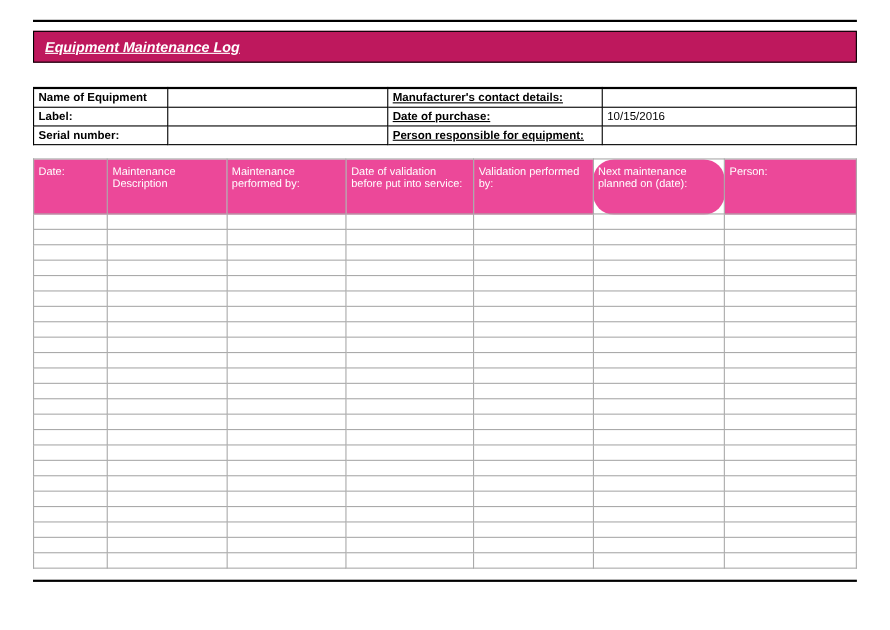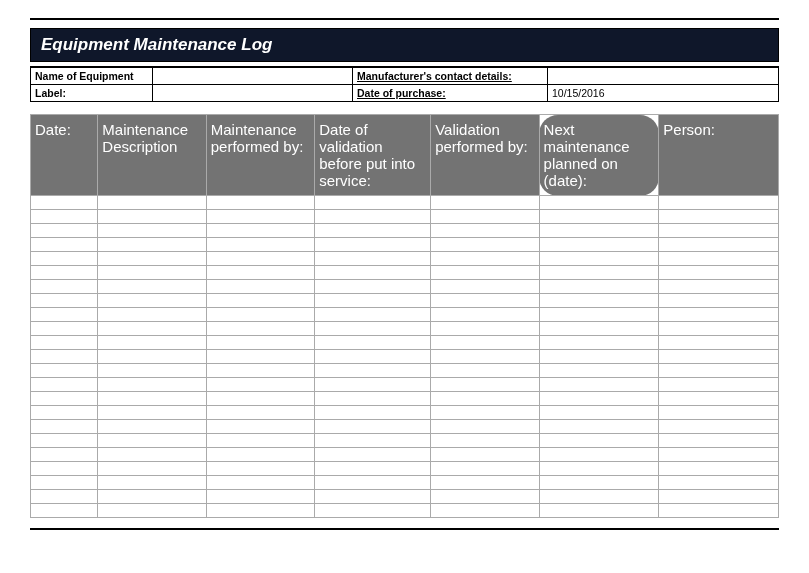--- a/index.html
+++ b/index.html
@@ -10,32 +10,33 @@
       height: 573px;
       padding: 18px 30px;
     }
     .page {
       border-top: 2px solid #000;
       border-bottom: 2px solid #000;
       padding-top: 8px;
       padding-bottom: 10px;
     }
     .title-bar {
-      background: #0f172a;
+      background: #be185d;
       color: #fff;
       font-weight: bold;
       font-style: italic;
-      font-size: 17px;
+      font-size: 13px;
       padding: 6px 10px;
       border: 1px solid #000;
+      text-decoration: underline;
     }
     .info-table {
       width: 100%;
       border-collapse: collapse;
-      margin-top: 4px;
+      margin-top: 22px;
       border-top: 2px solid #000;
     }
     .info-table td {
       border: 1px solid #000;
       font-size: 10.5px;
       font-weight: bold;
       padding: 2px 4px;
       height: 17px;
       vertical-align: middle;
     }
@@ -45,23 +46,23 @@
     .info-table .val2 { font-weight: normal; }
     .log-table {
       width: 100%;
       border-collapse: collapse;
       margin-top: 12px;
     }
     .log-table th, .log-table td {
       border: 1px solid #aaa;
     }
     .log-table th {
-      background: #737373;
+      background: #ec4899;
       color: #fff;
-      font-size: 15px;
+      font-size: 10px;
       font-weight: normal;
       text-align: left;
       padding: 6px 4px;
       vertical-align: top;
       height: 50px;
     }
     .log-table td {
       height: 14px;
       font-size: 10px;
     }
@@ -86,20 +87,26 @@
       <td class="lbl">Name of Equipment</td>
       <td class="val"></td>
       <td class="lbl2">Manufacturer's contact details:</td>
       <td class="val2"></td>
     </tr>
     <tr>
       <td class="lbl">Label:</td>
       <td class="val"></td>
       <td class="lbl2">Date of purchase:</td>
       <td class="val2">10/15/2016</td>
+    </tr>
+    <tr>
+      <td class="lbl">Serial number:</td>
+      <td class="val"></td>
+      <td class="lbl2" style="line-height:1;">Person responsible for equipment:</td>
+      <td class="val2"></td>
     </tr>
   </tbody>
     </table>
 
   <table class="log-table">
     <thead>
       <tr>
         <th class="c1">Date:</th>
         <th class="c2">Maintenance Description</th>
         <th class="c3">Maintenance performed by:</th>

